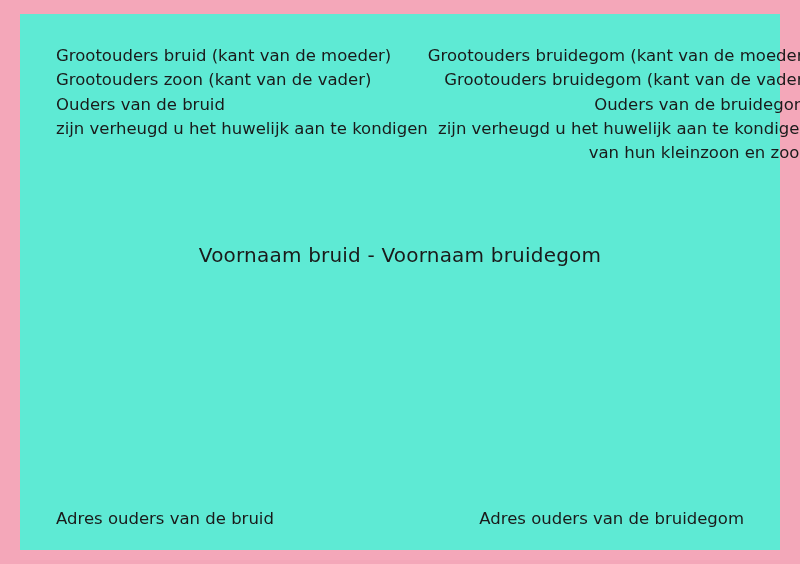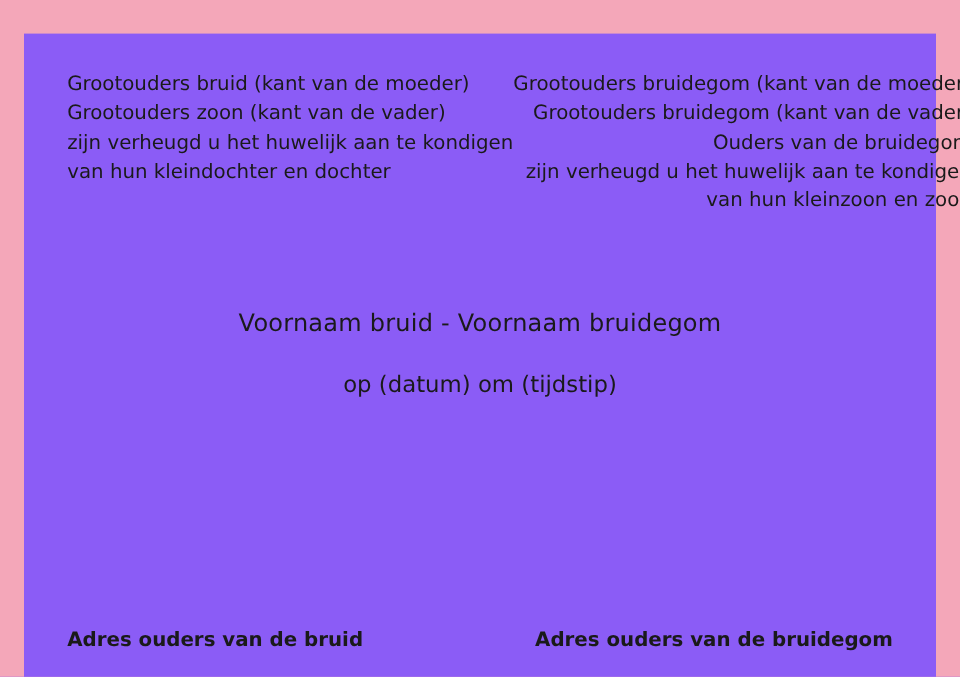--- a/index.html
+++ b/index.html
@@ -12,23 +12,22 @@
     background: #f4a7b9;
     font-family: "DejaVu Sans", sans-serif;
     overflow: hidden;
   }
   .card {
     position: absolute;
     left: 20px;
     top: 14px;
     width: 760px;
     height: 536px;
-    background: #8b5cf6;
+    background: #5eead4;
     box-sizing: border-box;
-    margin-top: 14px;
   }
   .inner {
     position: absolute;
     left: 0;
     top: 0;
     width: 760px;
     height: 536px;
     box-sizing: border-box;
     padding: 30px 36px 18px 36px;
   }
@@ -69,54 +68,52 @@
   .bottom {
     position: absolute;
     left: 36px;
     right: 36px;
     bottom: 22px;
     display: flex;
     justify-content: space-between;
     align-items: flex-end;
     font-size: 16.5px;
     color: #1a1a1a;
-    font-weight: bold;
   }
   .bottom .addr-left { text-align: left; white-space: nowrap; }
   .bottom .addr-right { text-align: left; white-space: nowrap; }
 </style>
 </head>
 <body>
 
 <div class="card">
   <div class="inner">
 
     <div class="top">
 
       <div class="col left">
         <div>Grootouders bruid (kant van de moeder)</div>
         <div>Grootouders zoon (kant van de vader)</div>
+        <div>Ouders van de bruid</div>
         <div>zijn verheugd u het huwelijk aan te kondigen</div>
-        <div>van hun kleindochter en dochter</div>
       </div>
 
       <div class="col right">
         <div>Grootouders bruidegom (kant van de moeder)</div>
         <div>Grootouders bruidegom (kant van de vader)</div>
         <div>Ouders van de bruidegom</div>
         <div>zijn verheugd u het huwelijk aan te kondigen</div>
         <div>van hun kleinzoon en zoon</div>
       </div>
 
     </div>
 
     <div class="names">Voornaam bruid - Voornaam bruidegom</div>
 
     <div class="details">
-      <div>op (datum) om (tijdstip)</div>
     </div>
 
   </div>
 
   <div class="bottom">
     <div class="addr-left">Adres ouders van de bruid</div>
     <div class="addr-right">Adres ouders van de bruidegom</div>
   </div>
 </div>
 

